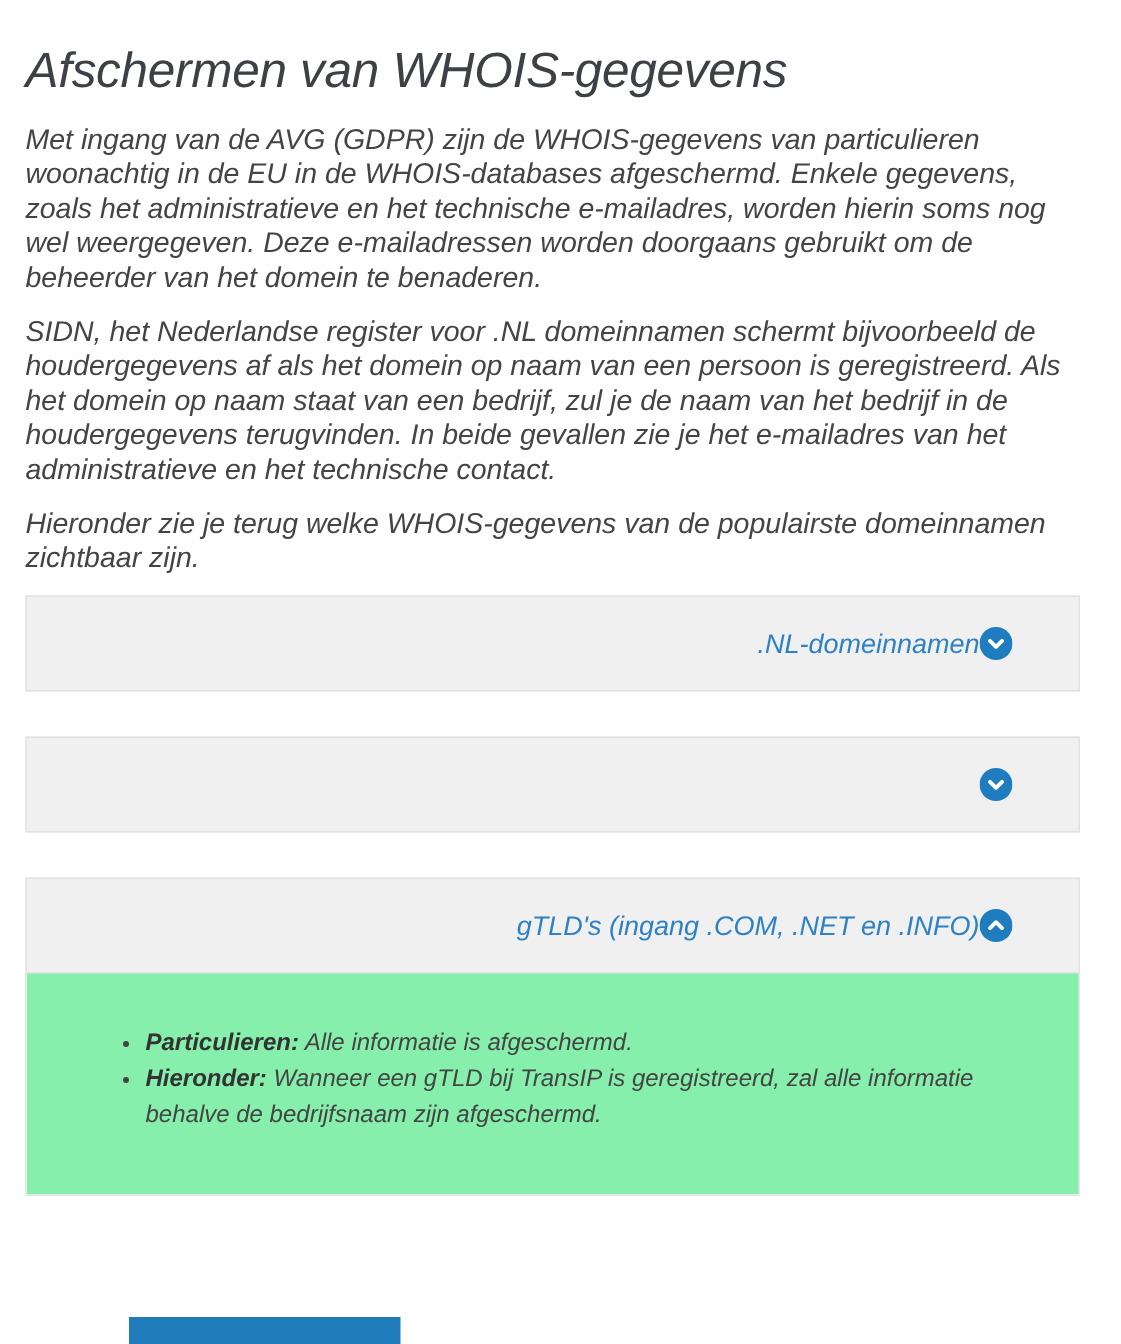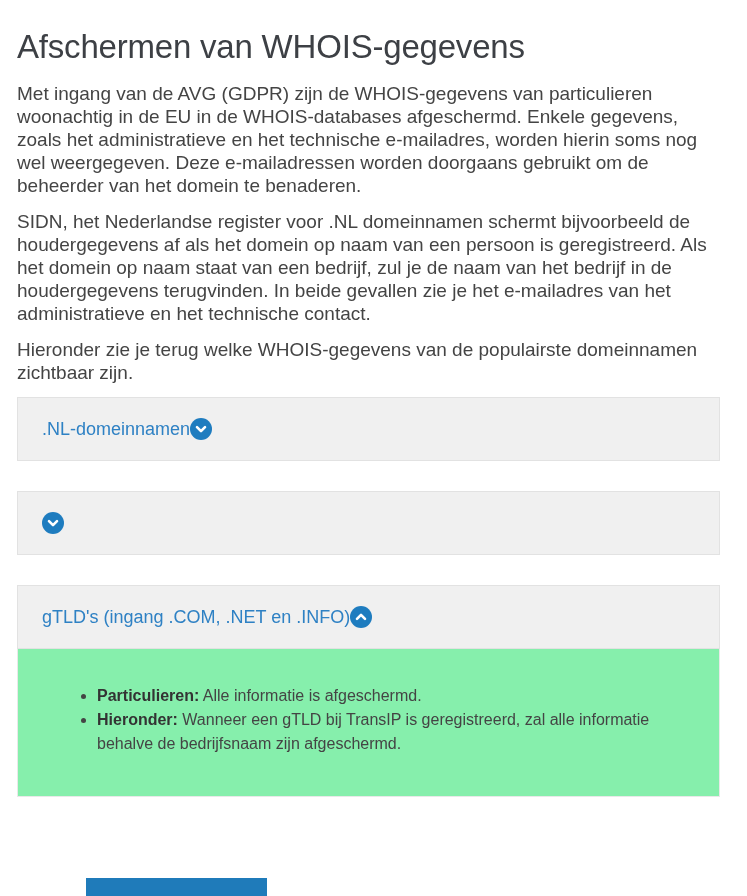--- a/index.html
+++ b/index.html
@@ -14,21 +14,21 @@
   }
   * { box-sizing: border-box; }
   html, body { margin: 0; padding: 0; }
   body {
     width: 747px; height: 896px;
     background: #ffffff;
     font-family: "Liberation Sans", sans-serif;
     position: relative;
     overflow: hidden;
   }
-  .page { padding: 4px 27px 0 17px; }
+  .page { padding: 4px 27px 0 17px; font-style: italic; }
 
   h1.page-title {
     font-size: 33px;
     font-weight: 400;
     color: var(--heading-text);
     margin: 24px 0 16px 0;
     letter-spacing: -0.2px;
     line-height: 38px;
   }
   p.body-par {
@@ -39,21 +39,21 @@
   }
 
   .accordion-stack { margin-top: 13px; }
 
   .accordion-header {
     background: var(--accordion-bg);
     border: 1px solid var(--accordion-border);
     height: 64px;
     display: flex;
     align-items: center;
-    justify-content: flex-start;
+    justify-content: flex-end;
     padding: 0 44px 0 24px;
     cursor: pointer;
   }
   .accordion-header.collapsed { margin-bottom: 30px; }
   .accordion-label {
     color: var(--accent-blue);
     font-size: 18px;
     font-weight: 400;
   }
   .chev { display: block; }

